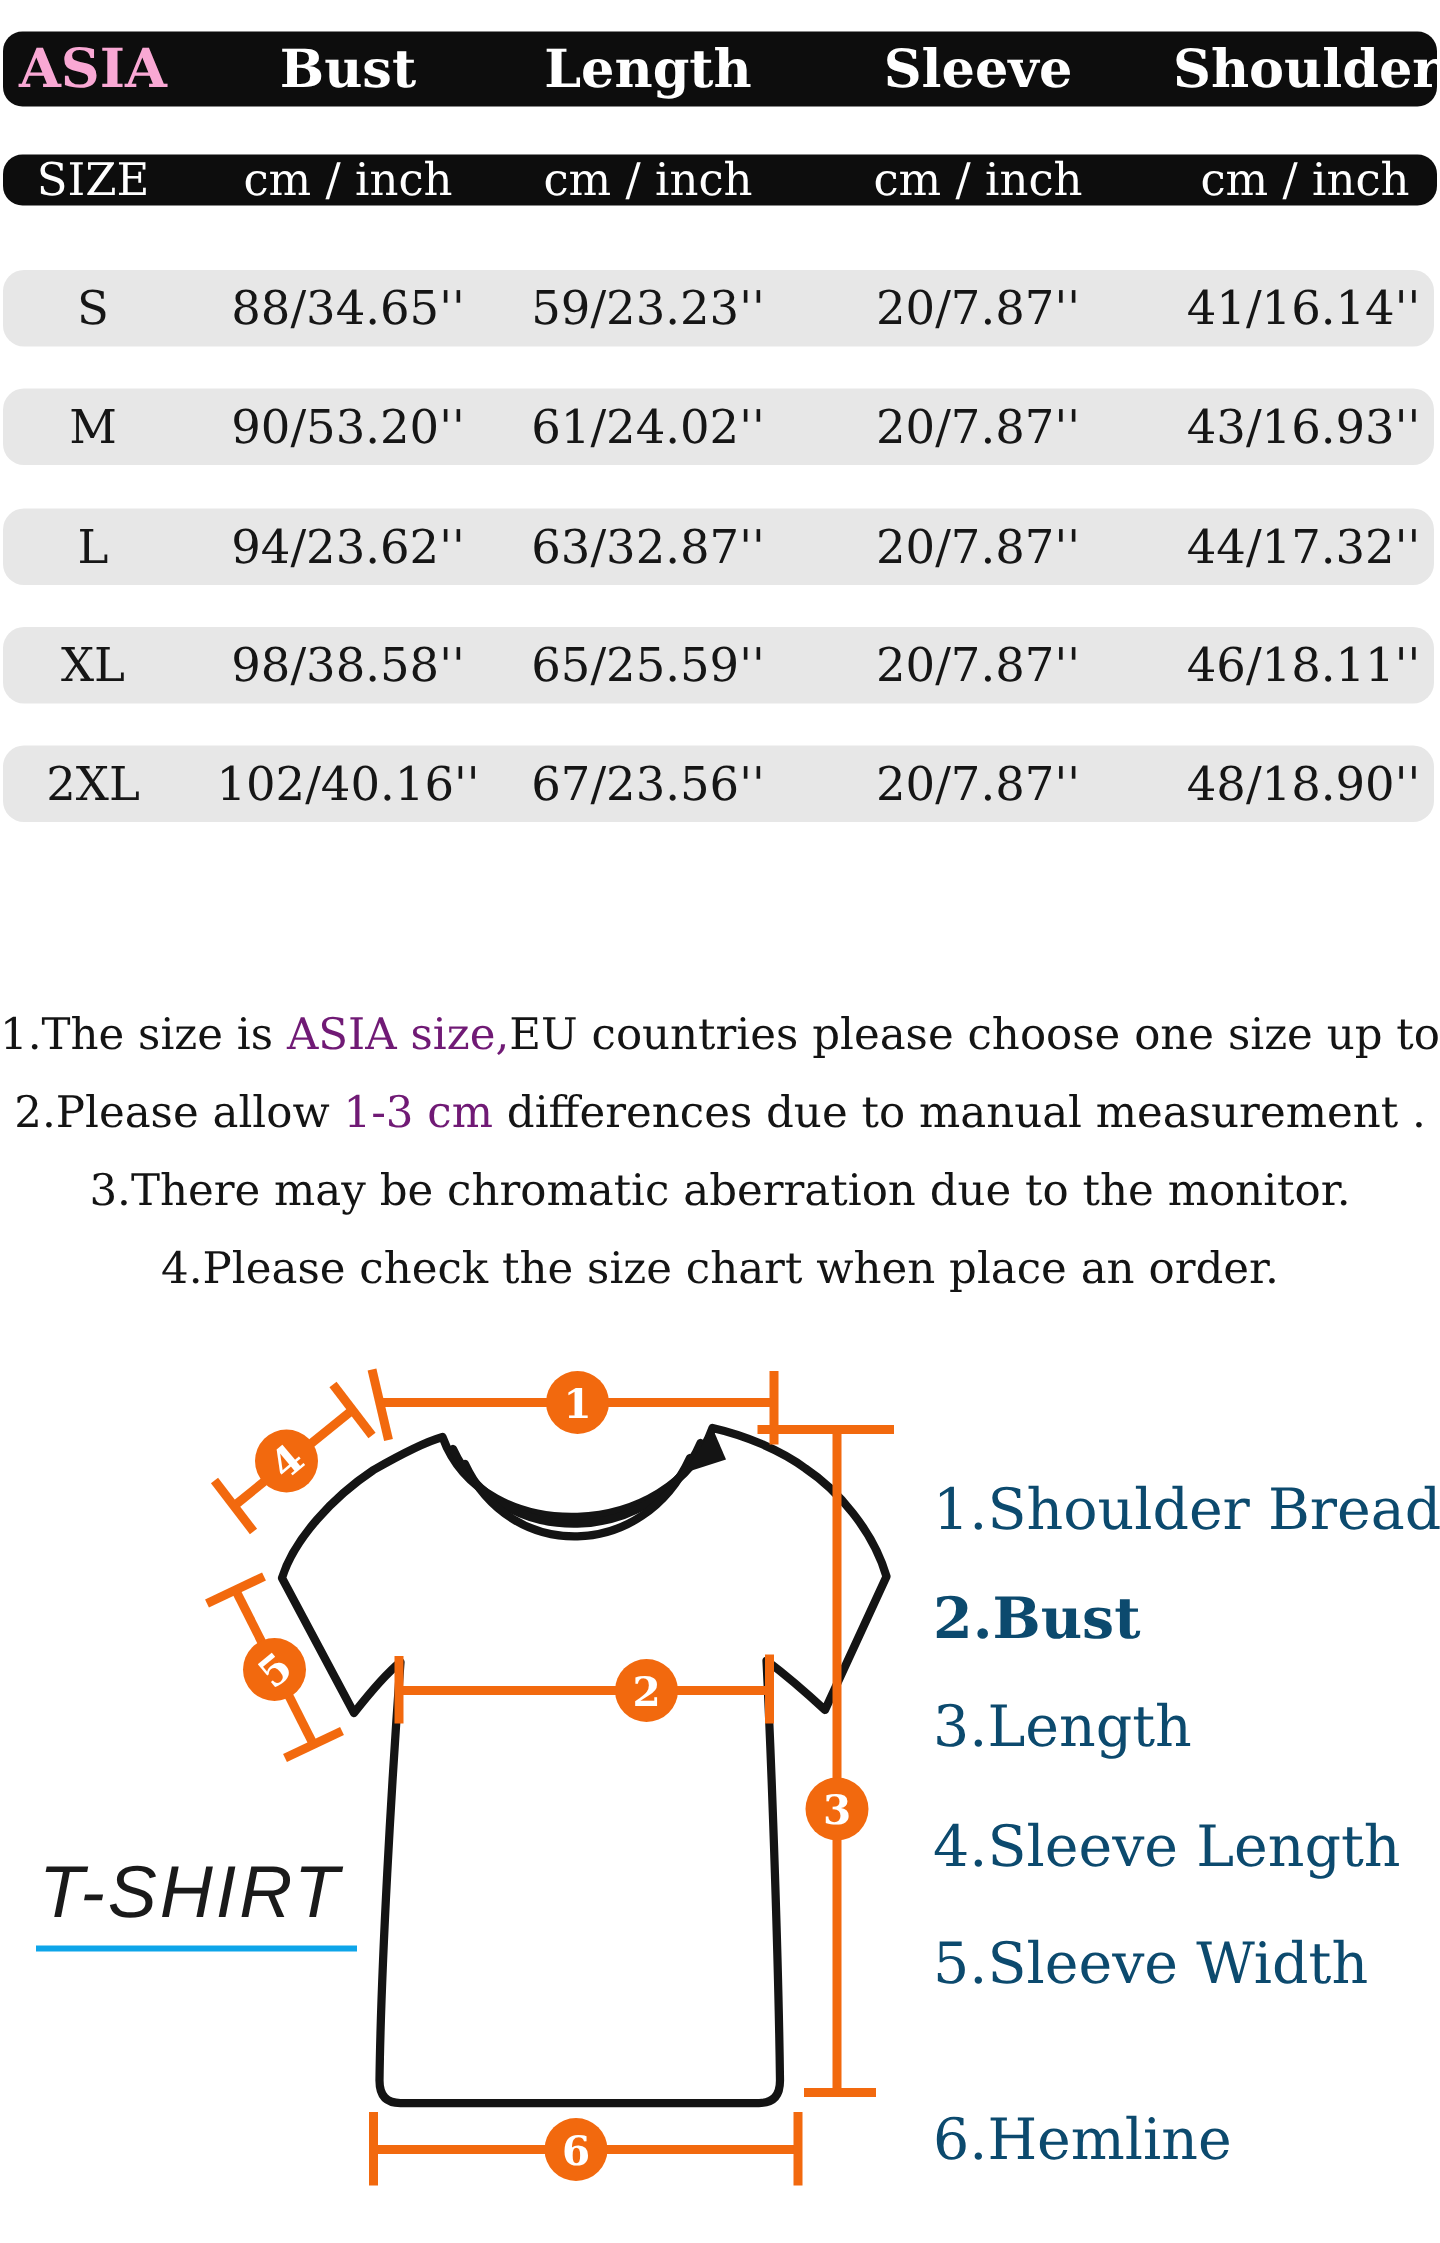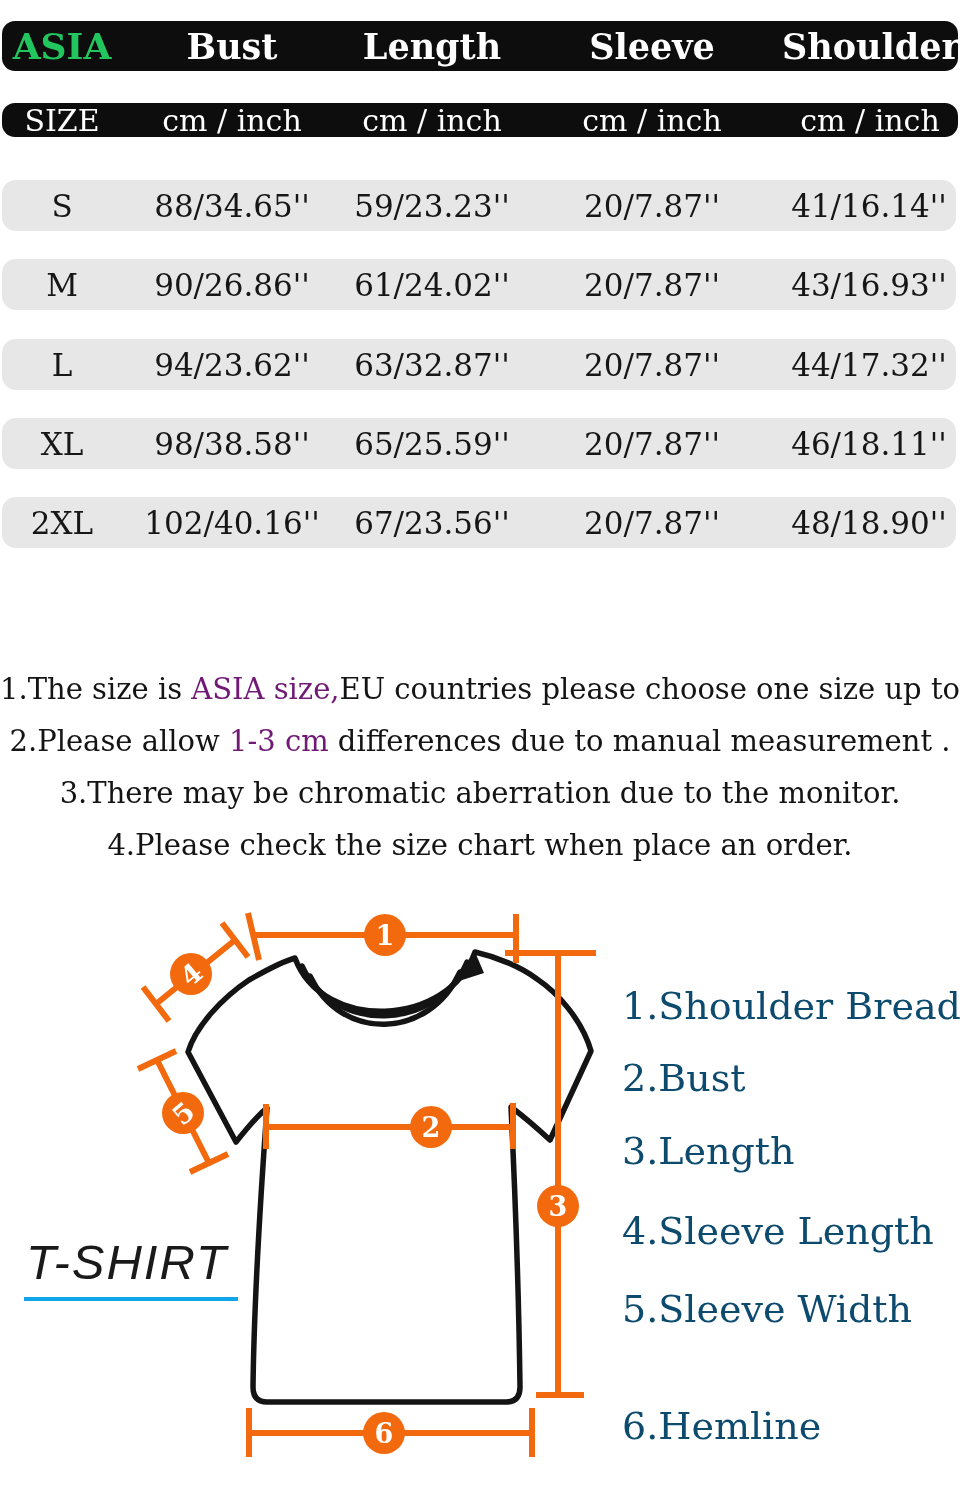--- a/index.html
+++ b/index.html
@@ -5,37 +5,37 @@
   html,body{margin:0;padding:0;background:#ffffff;}
   .page{position:relative;width:960px;height:1495px;background:#fff;overflow:hidden;
         font-family:"DejaVu Serif", serif;color:#141414;}
 
   
   .bar{position:absolute;left:2px;right:2px;background:#0d0d0d;color:#fff;
        border-radius:13px;display:grid;grid-template-columns:120px 220px 180px 260px 1fr;
        align-items:center;text-align:center;}
   .bar-head{top:21px;height:50px;font-size:35px;font-weight:bold;}
   .bar-sub{top:103px;height:34px;font-size:30px;font-weight:normal;}
-  .region{color:#22c55e;font-size:36px;font-weight:bold;}
+  .region{color:#f9a8d4;font-size:36px;font-weight:bold;}
 
   .row{position:absolute;left:2px;right:4px;height:51px;background:#e7e7e7;
        border-radius:14px;display:grid;grid-template-columns:120px 220px 180px 260px 1fr;
        align-items:center;text-align:center;font-size:31px;color:#161616;}
   .row-s{top:180px;} .row-m{top:259px;} .row-l{top:339px;} .row-xl{top:418px;} .row-2xl{top:497px;}
 
   
   .note{position:absolute;left:0;width:100%;text-align:center;font-size:29px;
         color:#141414;white-space:nowrap;}
   .note .red{color:#701a75;}
   .note1{top:672px;} .note2{top:724px;} .note3{top:776px;} .note4{top:828px;}
 
   
   .diagram-svg{position:absolute;left:0;top:880px;width:960px;height:615px;}
   .legend-item{position:absolute;left:622px;font-size:38px;color:#0c4a6e;white-space:nowrap;}
-  .li-0{top:984px;} .li-1{top:1056px;} .li-2{top:1129px;} .li-3{top:1209px;} .li-4{top:1287px;} .li-5{top:1362px;margin-top:42px;}
+  .li-0{top:984px;} .li-1{top:1056px;font-weight:bold;} .li-2{top:1129px;} .li-3{top:1209px;} .li-4{top:1287px;} .li-5{top:1362px;margin-top:42px;}
 
   .product-label{position:absolute;left:24px;top:1234px;
         font-family:"Liberation Sans", sans-serif;font-style:italic;font-size:49px;
         color:#1a1a1a;letter-spacing:2px;border-bottom:4px solid #0ea5e9;
         padding:0 10px 7px 2px;}
 
   .callout-num{font-family:"DejaVu Serif", serif;font-weight:bold;fill:#ffffff;font-size:27px;}
 </style>
 </head>
 <body>
@@ -60,21 +60,21 @@
 
   <div class="row row-s">
     <div>S</div>
     <div>88/34.65''</div>
     <div>59/23.23''</div>
     <div>20/7.87''</div>
     <div>41/16.14''</div>
   </div>
   <div class="row row-m">
     <div>M</div>
-    <div>90/26.86''</div>
+    <div>90/53.20''</div>
     <div>61/24.02''</div>
     <div>20/7.87''</div>
     <div>43/16.93''</div>
   </div>
   <div class="row row-l">
     <div>L</div>
     <div>94/23.62''</div>
     <div>63/32.87''</div>
     <div>20/7.87''</div>
     <div>44/17.32''</div>

